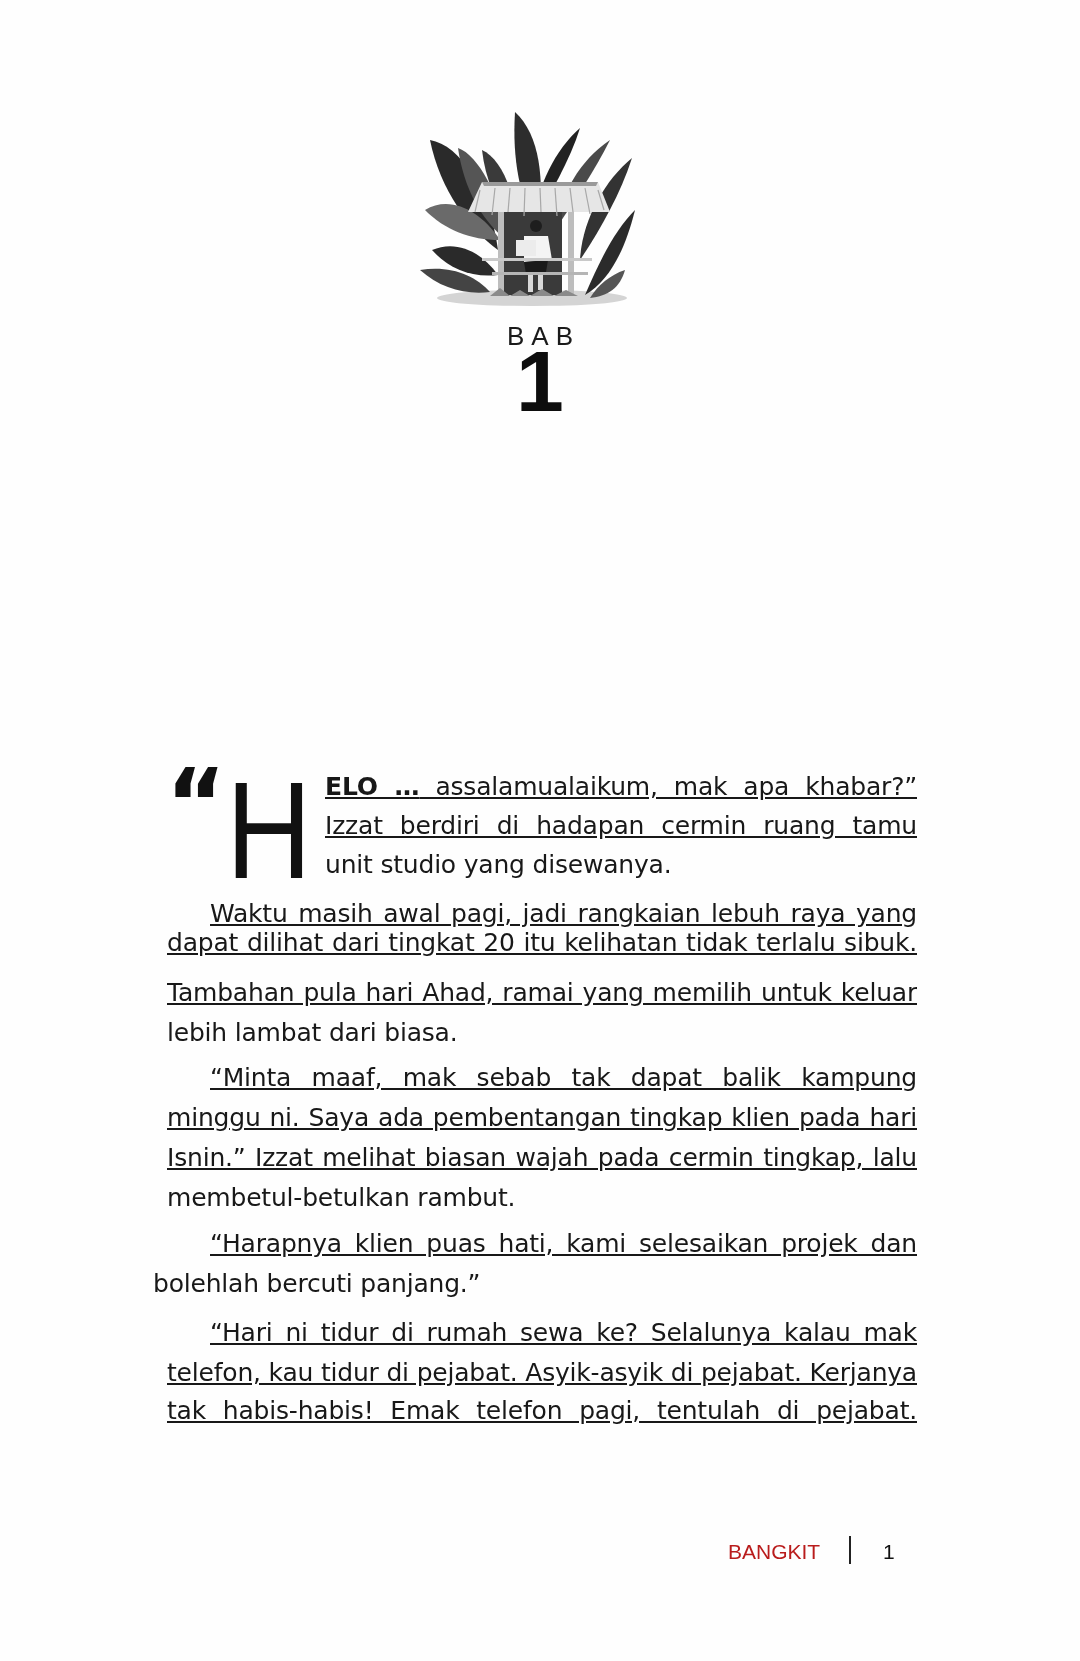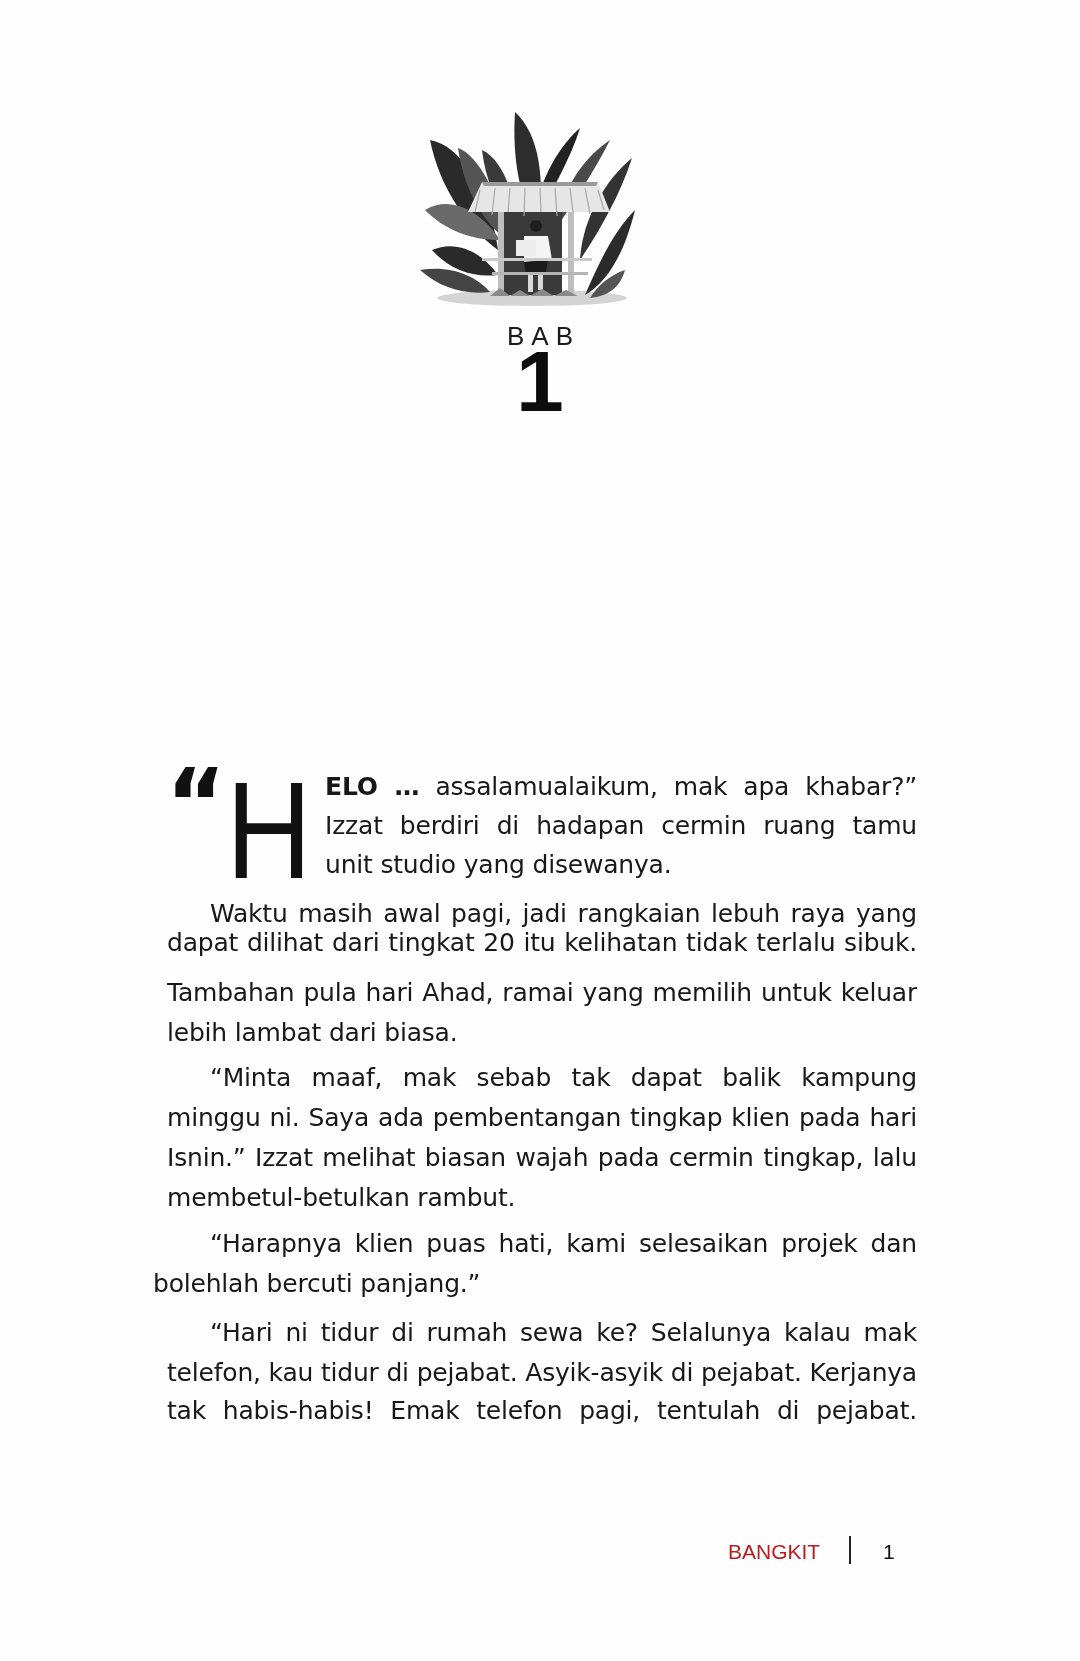--- a/index.html
+++ b/index.html
@@ -77,20 +77,21 @@
     line-height: 30px;
     white-space: nowrap;
     color: #181818;
     letter-spacing: -0.2px;
   }
   .line.just {
     text-align: justify;
     text-align-last: justify;
     white-space: normal;
     overflow: hidden;
+    text-decoration: underline;
   }
   .bold-lead { font-weight: bold; }
   .footer-title {
     position: absolute;
     left: 728px;
     top: 1540px;
     font-family: "Liberation Sans", sans-serif;
     font-size: 21px;
     line-height: 24px;
     color: #b91c1c;

